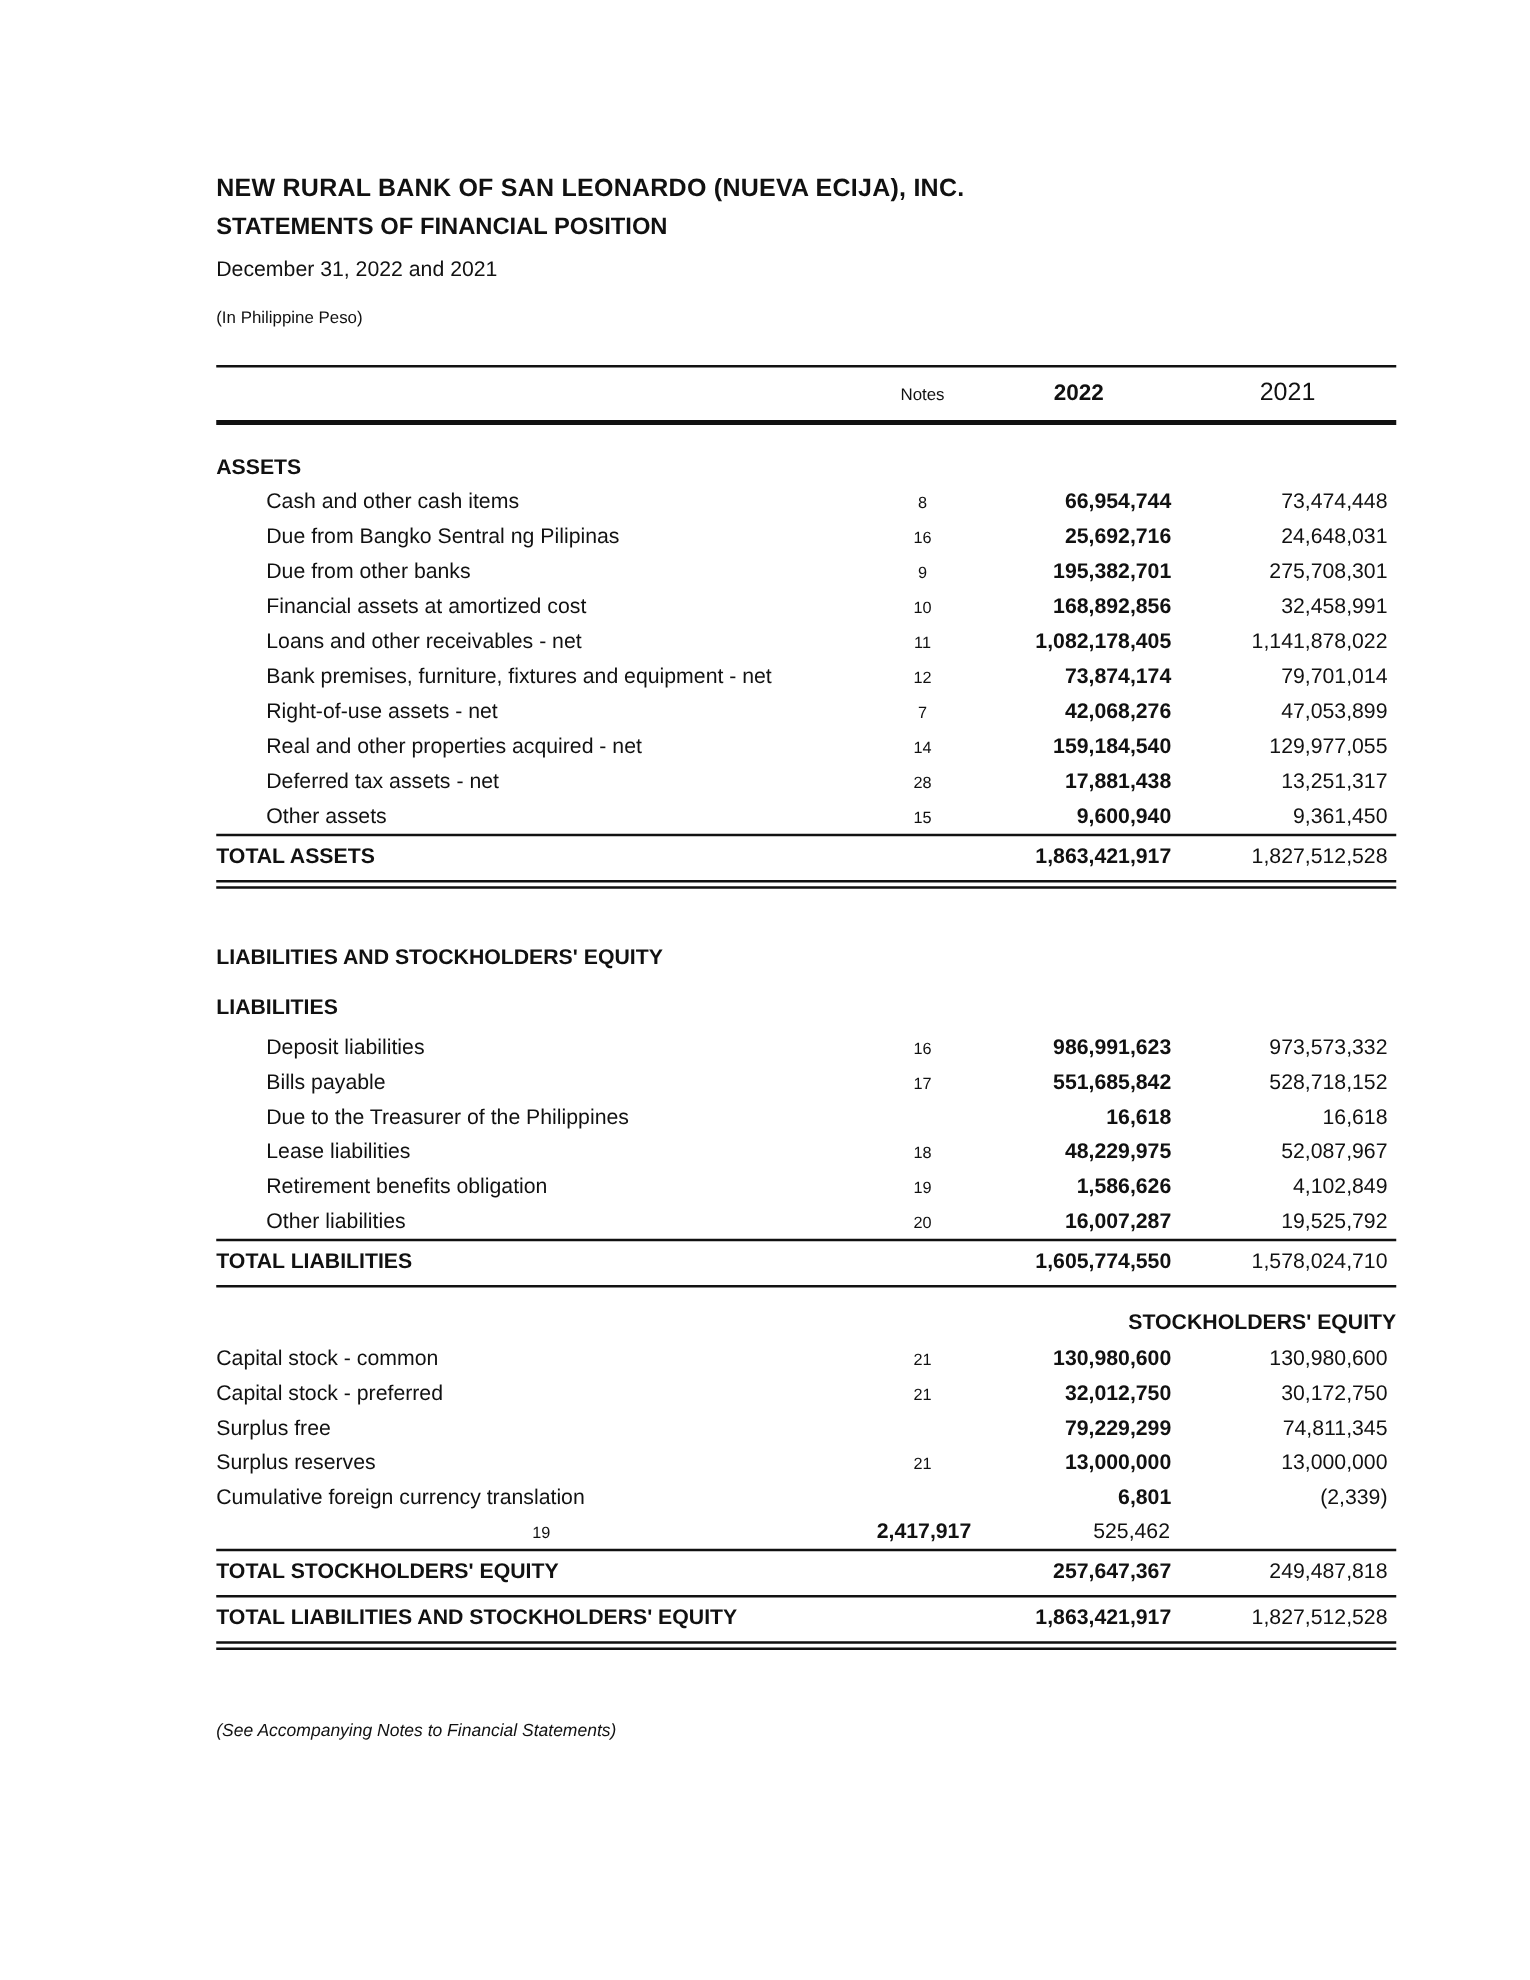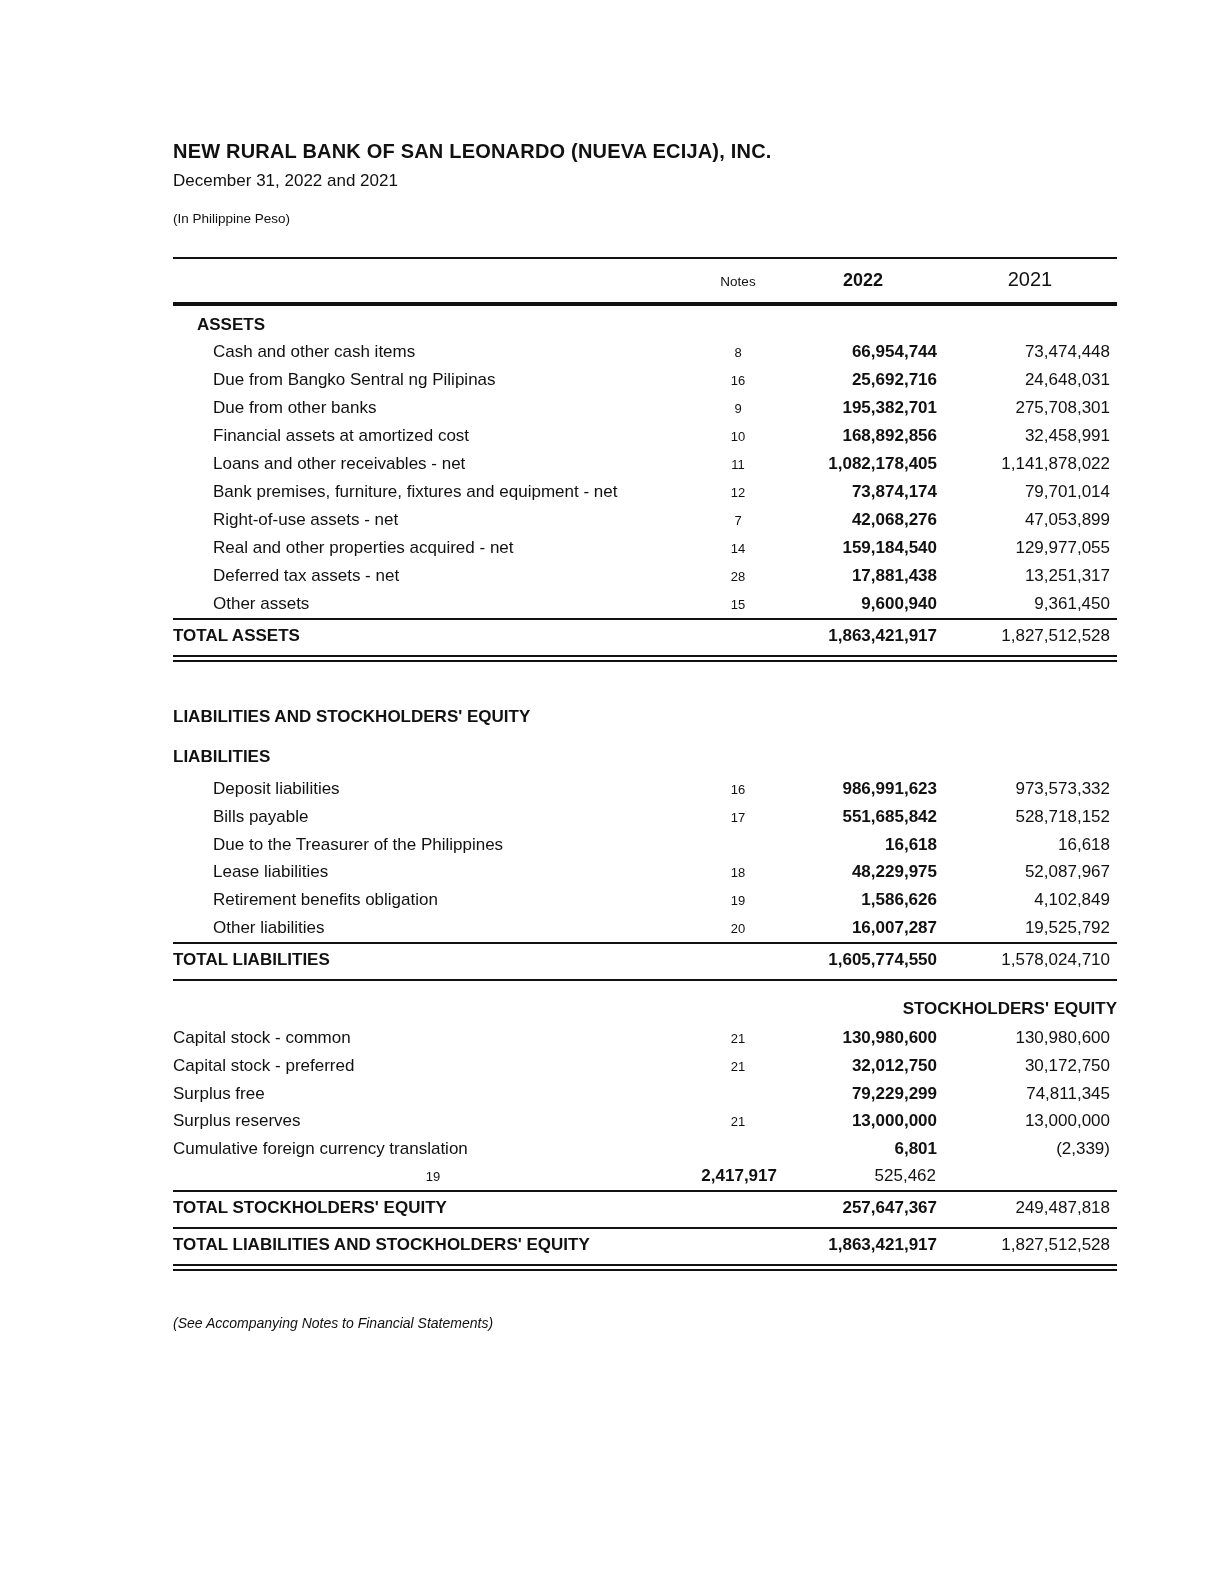--- a/index.html
+++ b/index.html
@@ -65,40 +65,41 @@
   
   .head-row .cell { line-height: 40px; }
   .head-notes { text-align: center; font-size: 13.5px; }
   .head-2022  { text-align: center; font-size: 18px; font-weight: 700; }
   .head-2021  { text-align: center; font-size: 20px; }
   .section-heading {
     font-size: 17px;
     font-weight: 700;
     line-height: 27px;
   }
-  .assets-heading { padding-top: 5px; margin-left: 24px; }
+  .assets-heading { padding-top: 20px; }
   .total-row .cell { line-height: 27px; }
   .total-row .label { font-weight: 700; }
   .pad-total { padding: 2px 0 6px 0; }
   .gap-after-assets { height: 41px; }
   .gap-between-heads { height: 13px; }
   .liab-rows-start { height: 5px; }
   .se-heading-pad { padding-top: 14px; padding-bottom: 2px; text-align: right; }
   .footer-note {
     font-size: 14px;
     font-style: italic;
-    margin-top: 44px;
+    margin-top: 56px;
   }
 </style>
 </head>
 <body>
 
 <div class="page">
 
   <h1 class="doc-title">NEW RURAL BANK OF SAN LEONARDO (NUEVA ECIJA), INC.</h1>
+  <h2 class="doc-subtitle">STATEMENTS OF FINANCIAL POSITION</h2>
   <div class="doc-date">December 31, 2022 and 2021</div>
   <div class="doc-currency">(In Philippine Peso)</div>
 
   <hr class="rule-thin">
 
   <div class="trow head-row">
     <div class="cell"></div>
     <div class="cell head-notes">Notes</div>
     <div class="cell head-2022">2022</div>
     <div class="cell head-2021">2021</div>

